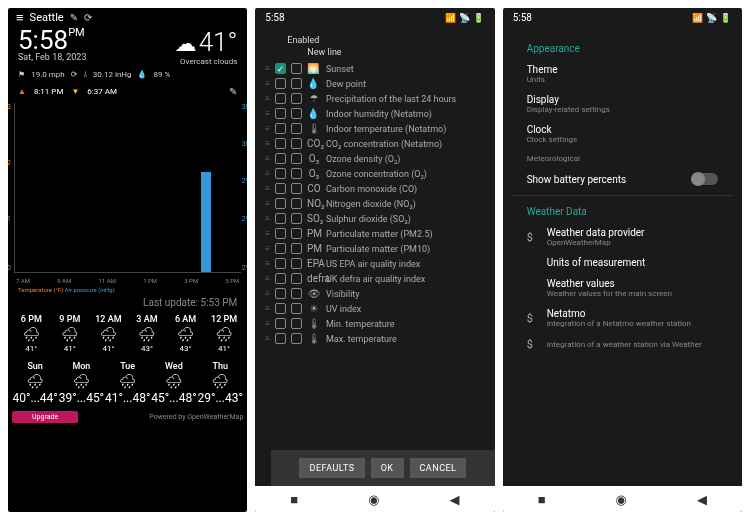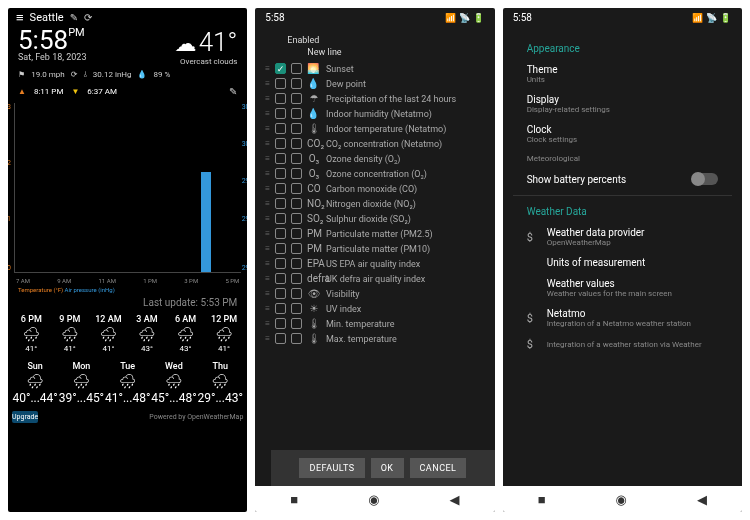--- a/index.html
+++ b/index.html
@@ -32,21 +32,21 @@
 .hcol{flex:1;text-align:center;font-size:8px}
 .hcol .t{font-weight:500;font-size:9px}
 .hcol .ic{font-size:14px;margin:2px 0}
 .hcol .tt{font-size:8px}
 .daily{display:flex;padding:4px 4px;gap:0}
 .dcol{flex:1;text-align:center;font-size:8px}
 .dcol .d{font-weight:500;font-size:9px}
 .dcol .ic{font-size:14px;margin:2px 0}
 .dcol .tt{font-size:12px}
 .footer1{display:flex;justify-content:space-between;align-items:center;padding:2px 4px}
-.upgrade{background:#0c4a6e;color:#fff;font-size:7px;padding:2px 0;border-radius:2px}
+.upgrade{background:#be185d;color:#fff;font-size:7px;padding:2px 20px;border-radius:2px}
 .powered{font-size:7px;color:#888}
 
 .p2-body{padding:4px 10px}
 .enabled-label{font-size:9px;padding:4px 0 0 22px;color:#ddd;position:relative}
 .newline-label{font-size:9px;padding:2px 0 4px 42px;color:#ddd}
 .row{display:flex;align-items:center;gap:5px;padding:2px 0;font-size:9px;color:#aaa}
 .drag{color:#666;font-size:8px;cursor:grab}
 .cb{width:11px;height:11px;border:1px solid #888;border-radius:2px;display:flex;align-items:center;justify-content:center;font-size:9px}
 .cb.checked{background:#1a8f7a;border-color:#1a8f7a;color:#fff}
 .ric{width:14px;text-align:center;font-size:10px}

